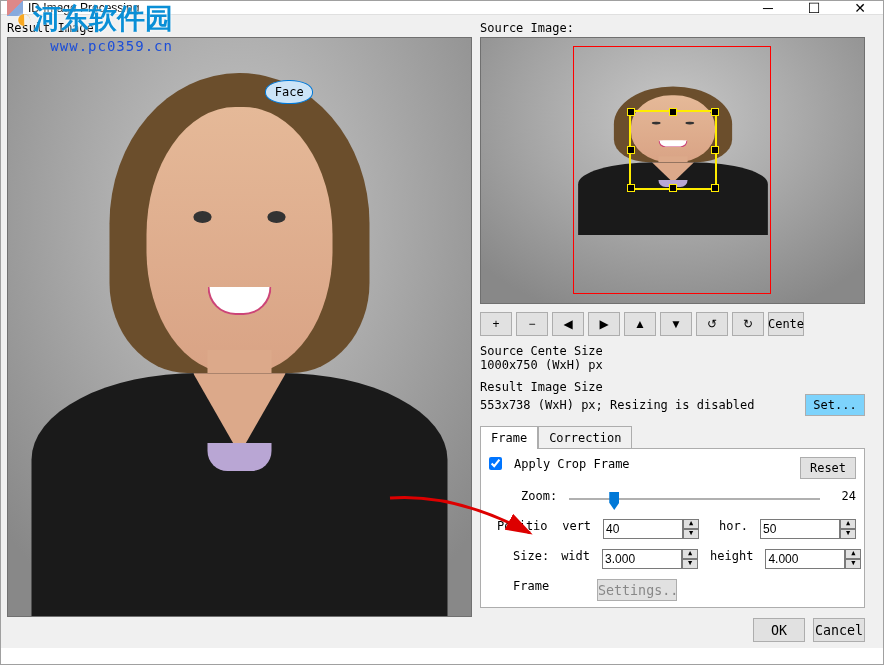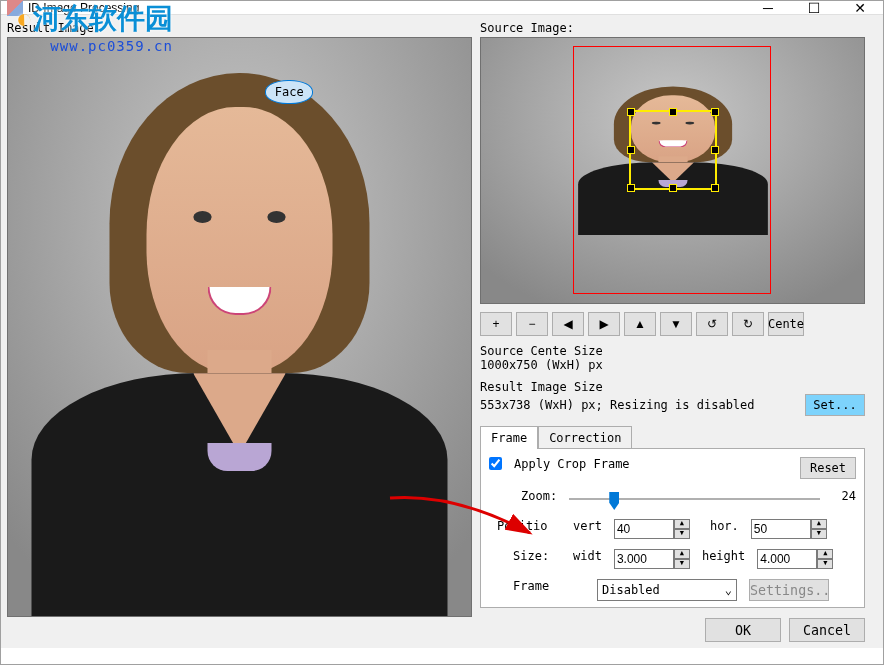--- a/index.html
+++ b/index.html
@@ -157,41 +157,41 @@
 .slider-track {
   flex: 1; height: 20px; position: relative;
 }
 .slider-line { position: absolute; left: 0; right: 0; top: 9px; height: 2px; background: #b0b0b0; }
 .slider-thumb {
   position: absolute; top: 3px; width: 10px; height: 18px;
   background: #0078d7; left: 16%;
   clip-path: polygon(0 0, 100% 0, 100% 60%, 50% 100%, 0 60%);
 }
 .num-input {
-  width: 60px; height: 20px; border: 1px solid #7a7a7a;
+  width: 80px; height: 20px; border: 1px solid #7a7a7a;
   padding: 0 2px; font-size: 12px; font-family: sans-serif;
 }
 .spin { display: inline-flex; }
 .spin-btns { display: flex; flex-direction: column; }
 .spin-btn { width: 16px; height: 10px; border: 1px solid #7a7a7a; background: #e1e1e1; font-size: 7px; line-height: 7px; text-align: center; cursor: pointer; }
 .combo {
   width: 140px; height: 22px; border: 1px solid #7a7a7a;
   background: #fff; font-size: 12px; padding: 0 4px;
   display: flex; align-items: center; justify-content: space-between;
 }
 .settings-btn {
   width: 80px; height: 22px;
   background: #e1e1e1; border: 1px solid #adadad;
   font-family: monospace; color: #888; cursor: default;
 }
 .footer {
   margin-top: auto; display: flex; justify-content: flex-end; gap: 8px; padding-top: 6px;
 }
 .dlg-btn {
-  width: 76px; height: 24px;
+  width: 52px; height: 24px;
   background: #e1e1e1; border: 1px solid #adadad;
   font-family: monospace; cursor: pointer;
 }
 .arrow-annot {
   position: absolute; left: 385px; top: 488px; width: 150px; height: 60px;
   pointer-events: none;
 }
 .watermark {
   position: absolute; left: 16px; top: 0; z-index: 10; pointer-events: none;
 }
@@ -345,24 +345,20 @@
           <div class="spin">
             <input class="num-input" value="4.000" style="">
             <div class="spin-btns">
                 <div class="spin-btn">▲</div>
                 <div class="spin-btn">▼</div>
               </div>
           </div>
         </div>
         <div class="row" style="padding-left:24px;">
           <span style="width:72px">Frame</span>
-          <div class="combo">
-            <span>Disabled</span>
-            <span>⌄</span>
-          </div>
           <button class="settings-btn">Settings..</button>
         </div>
       </div>
 
       <div class="footer">
         <button class="dlg-btn">OK</button>
         <button class="dlg-btn">Cancel</button>
       </div>
     </div>
   </div>

